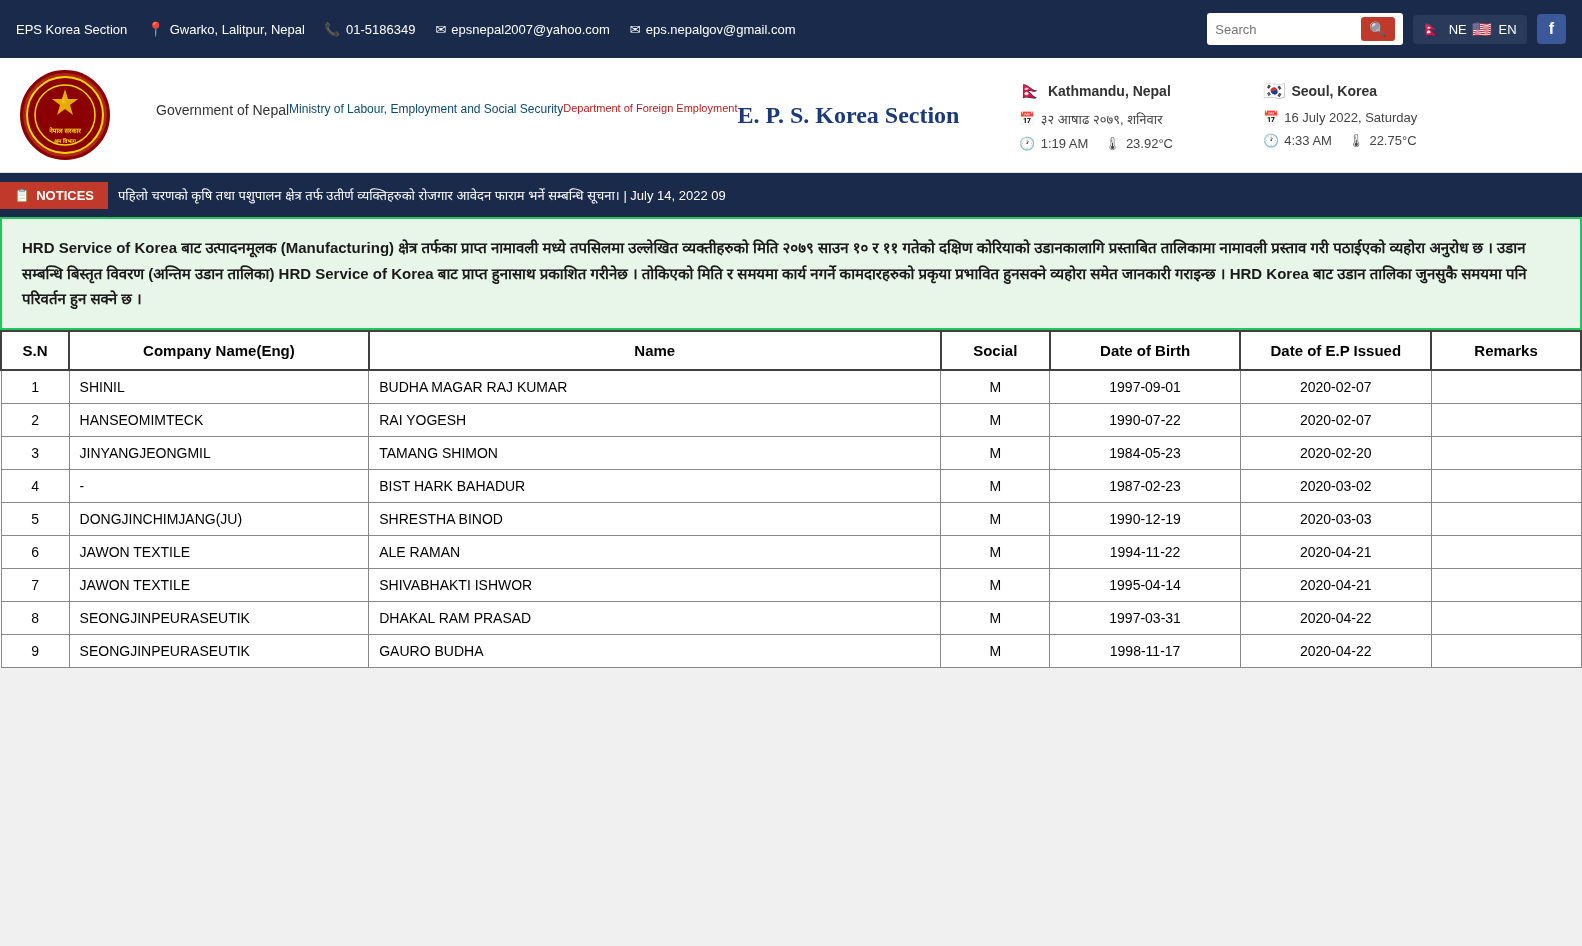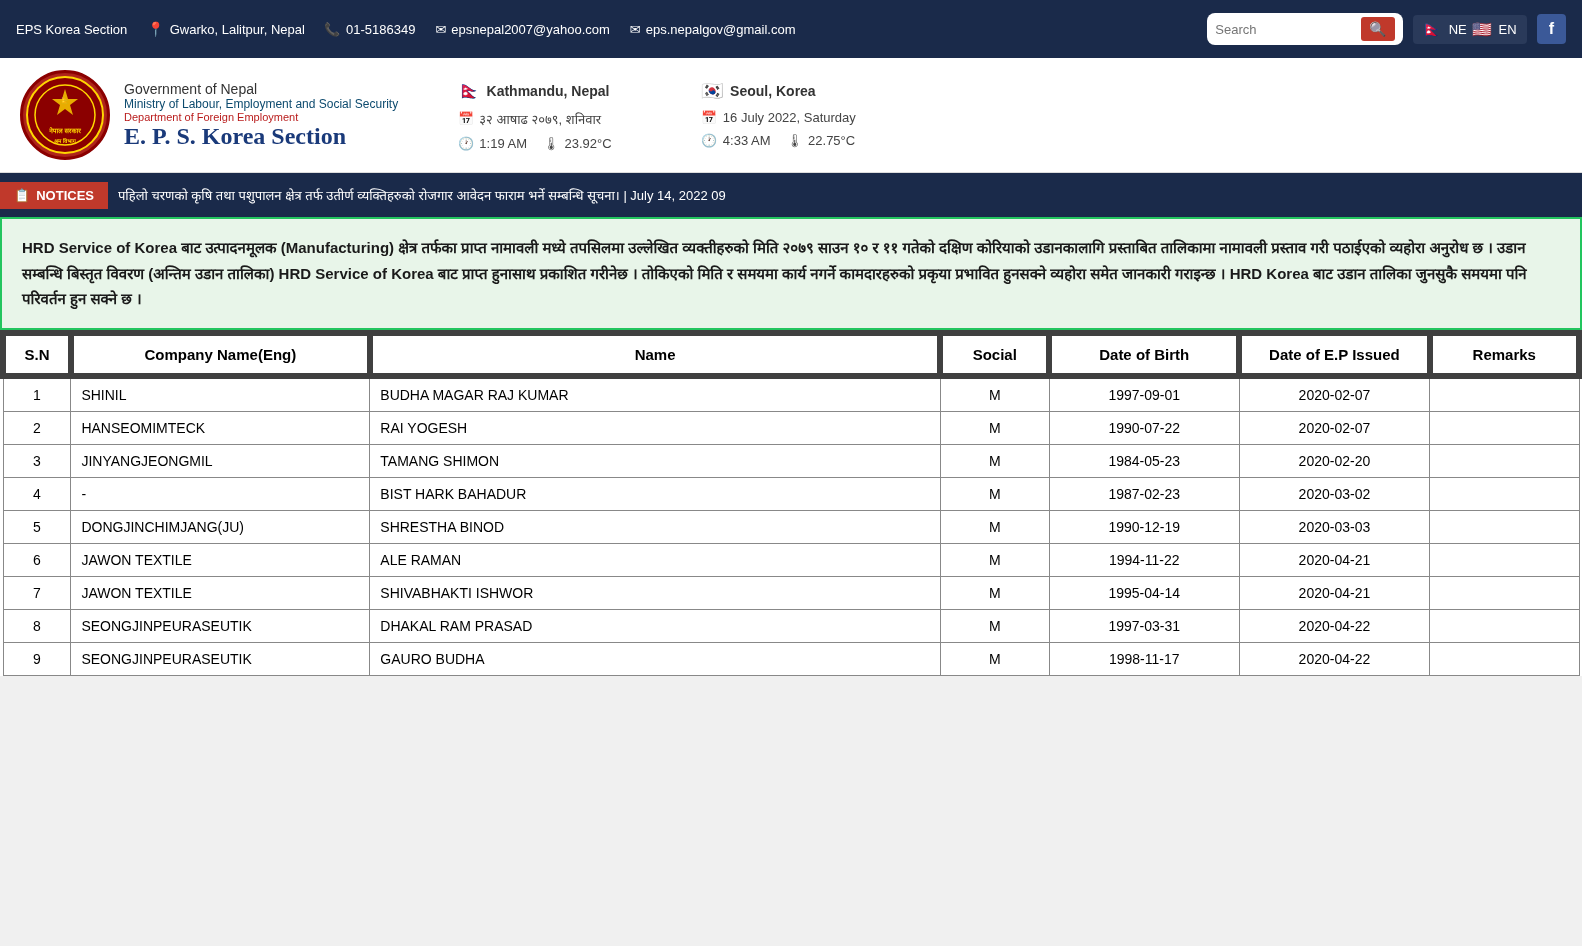--- a/index.html
+++ b/index.html
@@ -28,21 +28,21 @@
     }
     .top-bar-right {
       display: flex;
       align-items: center;
       gap: 10px;
     }
     .search-box {
       display: flex;
       align-items: center;
       background: #fff;
-      border-radius: 8px;
+      border-radius: 3px;
       padding: 4px 8px;
       gap: 6px;
       margin-left: 28px;
     }
     .search-box input {
       border: none;
       outline: none;
       font-size: 13px;
       width: 140px;
       color: #333;
@@ -103,22 +103,22 @@
       justify-content: center;
       color: white;
       font-size: 10px;
       font-weight: bold;
       text-align: center;
       border: 3px solid #8B0000;
       overflow: hidden;
     }
     .logo-text-area {
       display: flex;
-      flex-direction: column;
       justify-content: center;
+      margin-left: 32px;
     }
     .logo-text-area .gov { font-size: 14px; color: #333; font-weight: 500; }
     .logo-text-area .ministry { font-size: 12px; color: #0c4a6e; }
     .logo-text-area .dept { font-size: 11px; color: #b91c1c; }
     .logo-text-area .eps { font-size: 24px; font-weight: bold; color: #1a3a7a; font-family: Georgia, serif; }
 
     .weather-section {
       display: flex;
       gap: 30px;
       margin-left: 40px;
@@ -194,21 +194,21 @@
       background: #fff;
       padding: 0;
     }
     table {
       width: 100%;
       border-collapse: collapse;
       font-size: 14px;
     }
     table th {
       background: #fff;
-      border: 6px solid #404040;
+      border: 2px solid #404040;
       padding: 10px 8px;
       text-align: center;
       font-weight: bold;
       font-size: 15px;
       vertical-align: middle;
     }
     table td {
       border: 1px solid #888;
       padding: 8px 10px;
       text-align: center;

